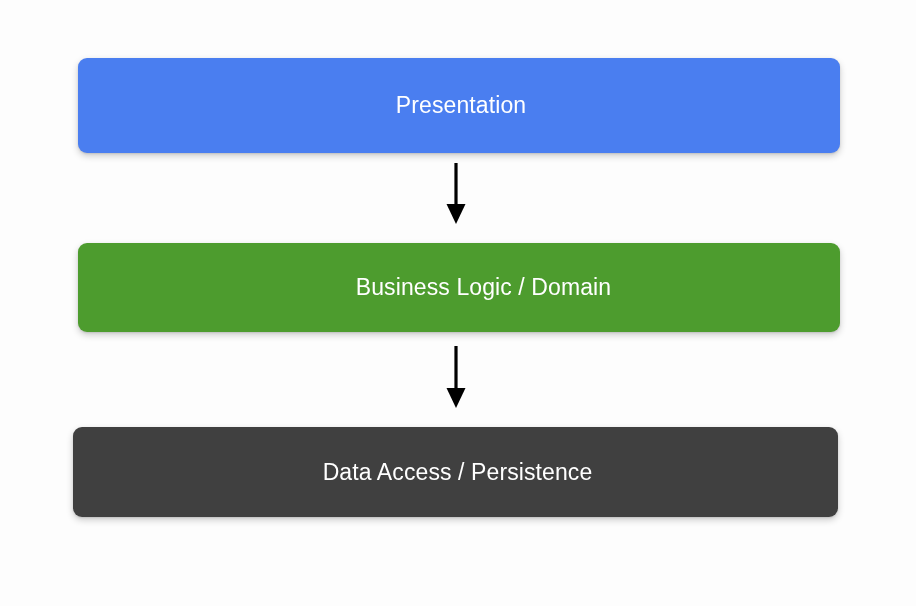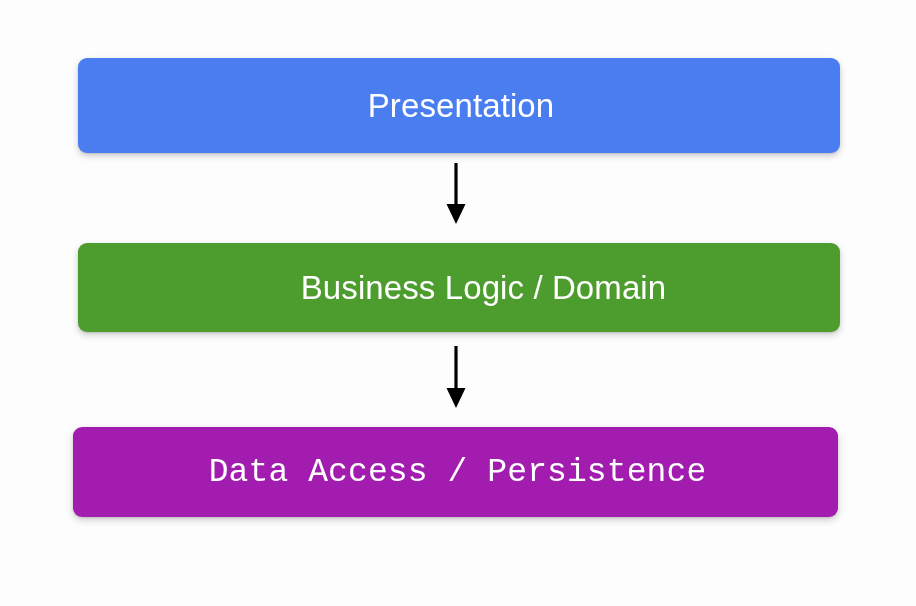--- a/index.html
+++ b/index.html
@@ -23,42 +23,41 @@
     position: absolute;
     display: flex;
     align-items: center;
     justify-content: center;
     border-radius: 9px;
     box-shadow: 0 3px 7px rgba(0,0,0,0.20), 0 1px 2px rgba(0,0,0,0.10);
     box-sizing: border-box;
   }
   .layer-label {
     color: #ffffff;
-    font-size: 33px;
+    font-size: 23px;
     font-weight: 300;
     letter-spacing: 0.1px;
     line-height: 1;
     white-space: nowrap;
     text-align: center;
     transform: translateX(2px);
   }
   
   #box-presentation {
     left: 78px;  top: 58px;  width: 762px; height: 95px;
     background: #4a7ef0;
   }
   #box-business {
     left: 78px;  top: 243px; width: 762px; height: 89px;
     background: #4d9c2e;
     padding-left: 45px;
   }
   #box-data {
     left: 73px;  top: 427px; width: 765px; height: 90px;
-    background: #a21caf;
-    font-family: Liberation Mono, monospace;
+    background: #404040;
   }
   
   .arrow {
     position: absolute;
     left: 425px;
     width: 62px;
   }
   #arrow-presentation-to-business { top: 163px; height: 65px; }
   #arrow-business-to-data        { top: 346px; height: 66px; }
   .arrow svg { display: block; width: 62px; height: 100%; }

